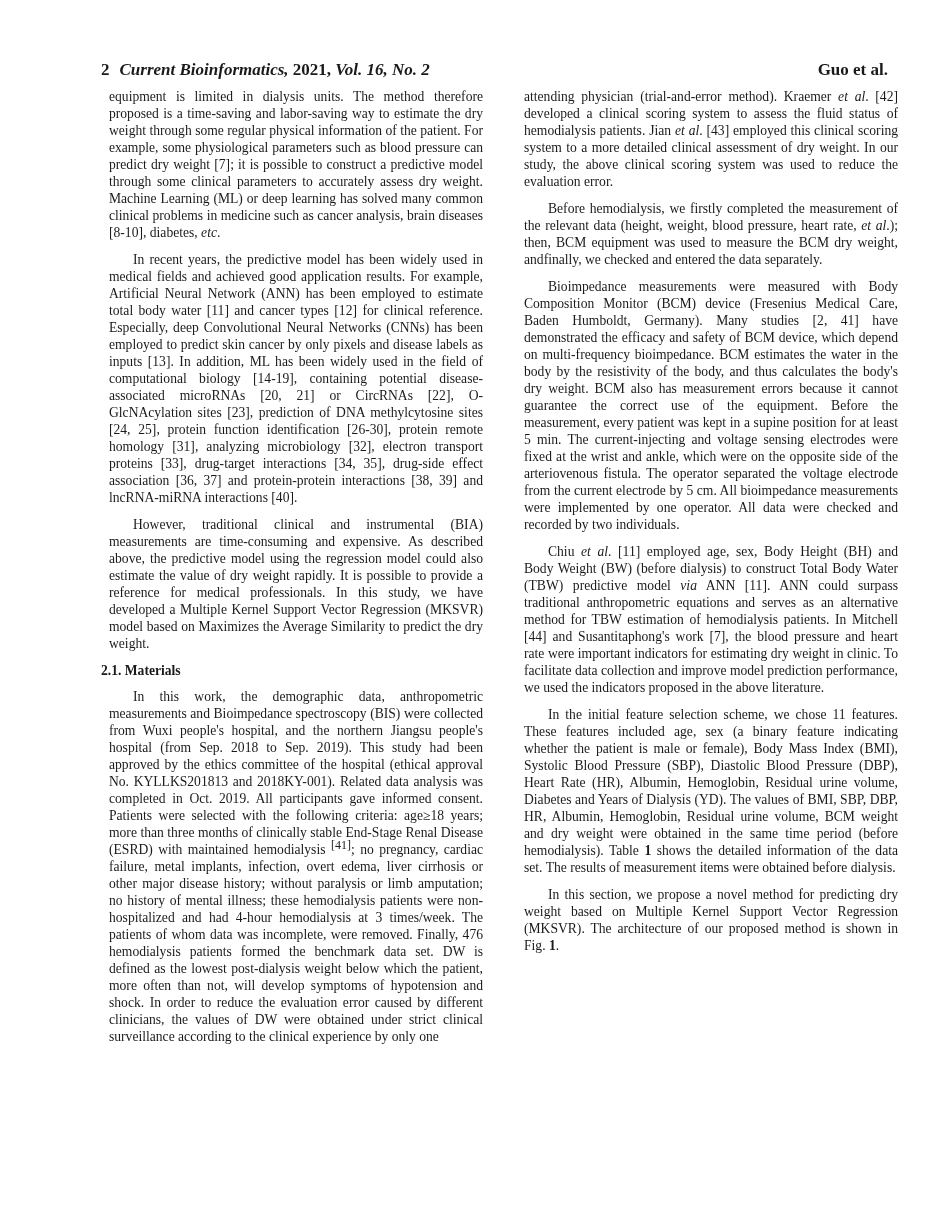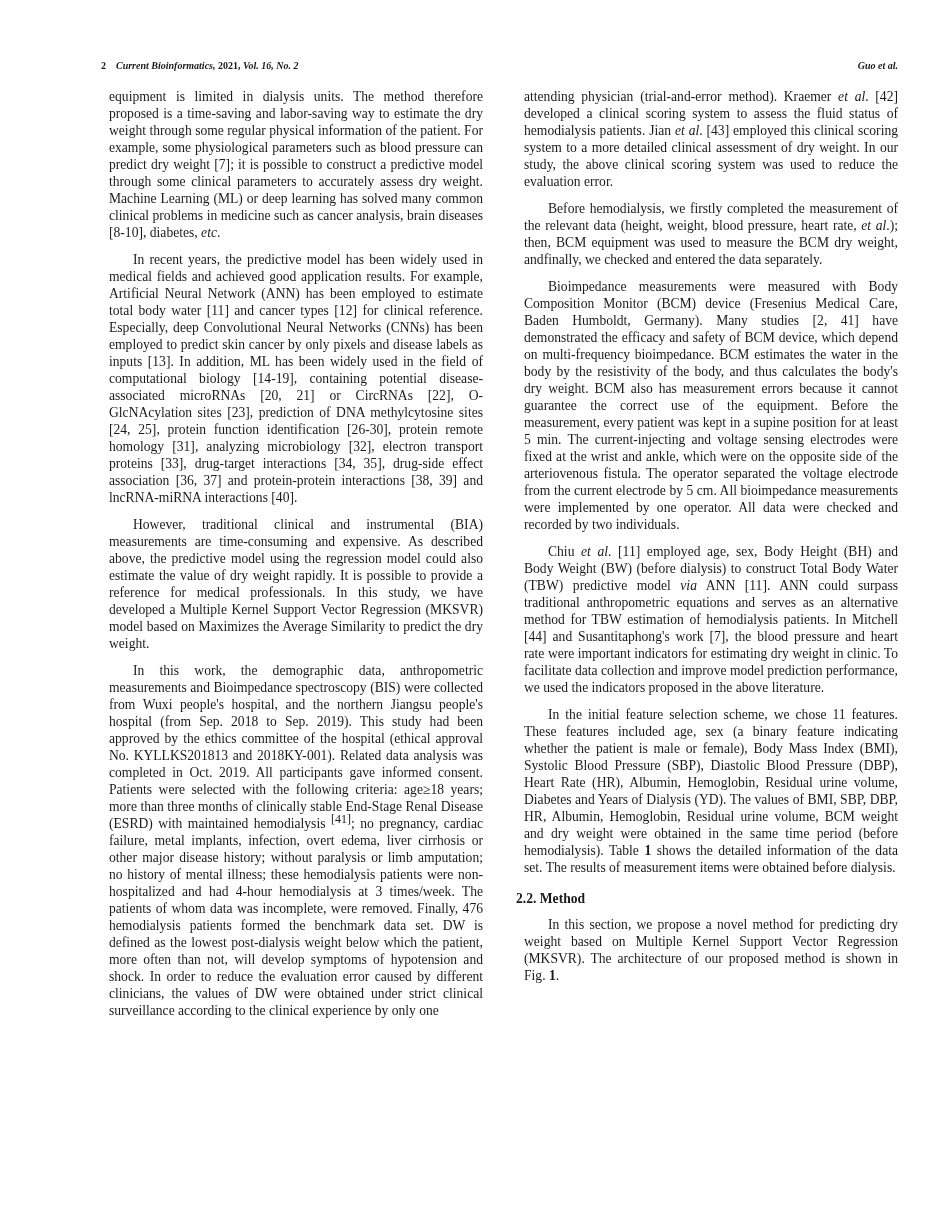--- a/index.html
+++ b/index.html
@@ -1,22 +1,22 @@
 <!DOCTYPE html>
 <html><head>
 <meta charset="utf-8">
 <style>
   html, body { margin: 0; padding: 0; background: #ffffff; }
   body { width: 952px; height: 1232px; position: relative; overflow: hidden;
          font-family: "Liberation Serif", serif; color: #1a1a1a; }
   .header { position: absolute; top: 60px; left: 101px; right: 54px; height: 16px;
-            font-size: 10px; font-weight: bold; }
+            font-size: 17px; font-weight: bold; }
   .header .left { position: absolute; left: 0; top: 0; }
   .header .left .pg { margin-right: 10px; }
-  .header .right { position: absolute; right: 0; top: 0; font-style: italic; }
+  .header .right { position: absolute; right: 10px; top: 0; }
   .col { position: absolute; top: 88px; width: 382px; font-size: 13.6px;
          line-height: 17px; text-align: justify; hyphens: none; }
   .col.left { left: 101px; }
   .col.right { left: 516px; }
   p { margin: 0 0 10px 8px; }
   p.indent { text-indent: 24px; }
   h2.sec { font-size: 13.6px; font-weight: bold; margin: 14px 0 9px 0; line-height: 17px; }
   h3.sub { font-size: 13.6px; font-weight: bold; margin: 0 0 9px 0; line-height: 17px; }
   .right h3.sub { margin-top: 14px; }
   i { font-style: italic; }
@@ -30,23 +30,23 @@
   <div class="left">
     <span class="pg">2</span><i>Current Bioinformatics,</i><span> 2021, </span><i>Vol. 16, No. 2</i>
   </div>
   <div class="right">Guo et al.</div>
 </div>
 
 <div class="col left">
     <p><span>equipment is limited in dialysis units. The method therefore proposed is a time-saving and labor-saving way to estimate the dry weight through some regular physical information of the patient. For example, some physiological parameters such as blood pressure can predict dry weight [7]; it is possible to construct a predictive model through some clinical parameters to accurately assess dry weight. Machine Learning (ML) or deep learning has solved many common clinical problems in medicine such as cancer analysis, brain diseases [8-10], diabetes, </span><i>etc</i><span>.</span></p>
     <p class="indent"><span>In recent years, the predictive model has been widely used in medical fields and achieved good application results. For example, Artificial Neural Network (ANN) has been employed to estimate total body water [11] and cancer types [12] for clinical reference. Especially, deep Convolutional Neural Networks (CNNs) has been employed to predict skin cancer by only pixels and disease labels as inputs [13]. In addition, ML has been widely used in the field of computational biology [14-19], containing potential disease-associated microRNAs [20, 21] or CircRNAs [22], O-GlcNAcylation sites [23], prediction of DNA methylcytosine sites [24, 25], protein function identification [26-30], protein remote homology [31], analyzing microbiology [32], electron transport proteins [33], drug-target interactions [34, 35], drug-side effect association [36, 37] and protein-protein interactions [38, 39] and lncRNA-miRNA interactions [40].</span></p>
     <p class="indent"><span>However, traditional clinical and instrumental (BIA) measurements are time-consuming and expensive. As described above, the predictive model using the regression model could also estimate the value of dry weight rapidly. It is possible to provide a reference for medical professionals. In this study, we have developed a Multiple Kernel Support Vector Regression (MKSVR) model based on Maximizes the Average Similarity to predict the dry weight.</span></p>
+    <h3 class="sub">2.1. Materials</h3>
     <p class="indent"><span>In this work, the demographic data, anthropometric measurements and Bioimpedance spectroscopy (BIS) were collected from Wuxi people's hospital, and the northern Jiangsu people's hospital (from Sep. 2018 to Sep. 2019). This study had been approved by the ethics committee of the hospital (ethical approval No. KYLLKS201813 and 2018KY-001). Related data analysis was completed in Oct. 2019. All participants gave informed consent. Patients were selected with the following criteria: age≥18 years; more than three months of clinically stable End-Stage Renal Disease (ESRD) with maintained hemodialysis </span><sup>[41]</sup><span>; no pregnancy, cardiac failure, metal implants, infection, overt edema, liver cirrhosis or other major disease history; without paralysis or limb amputation; no history of mental illness; these hemodialysis patients were non-hospitalized and had 4-hour hemodialysis at 3 times/week. The patients of whom data was incomplete, were removed. Finally, 476 hemodialysis patients formed the benchmark data set. DW is defined as the lowest post-dialysis weight below which the patient, more often than not, will develop symptoms of hypotension and shock. In order to reduce the evaluation error caused by different clinicians, the values of DW were obtained under strict clinical surveillance according to the clinical experience by only one</span></p>
   </div>
 <div class="col right">
     <p><span>attending physician (trial-and-error method). Kraemer </span><i>et al</i><span>. [42] developed a clinical scoring system to assess the fluid status of hemodialysis patients. Jian </span><i>et al</i><span>. [43] employed this clinical scoring system to a more detailed clinical assessment of dry weight. In our study, the above clinical scoring system was used to reduce the evaluation error.</span></p>
     <p class="indent"><span>Before hemodialysis, we firstly completed the measurement of the relevant data (height, weight, blood pressure, heart rate, </span><i>et al</i><span>.); then, BCM equipment was used to measure the BCM dry weight, andfinally, we checked and entered the data separately.</span></p>
     <p class="indent"><span>Bioimpedance measurements were measured with Body Composition Monitor (BCM) device (Fresenius Medical Care, Baden Humboldt, Germany). Many studies [2, 41] have demonstrated the efficacy and safety of BCM device, which depend on multi-frequency bioimpedance. BCM estimates the water in the body by the resistivity of the body, and thus calculates the body's dry weight. BCM also has measurement errors because it cannot guarantee the correct use of the equipment. Before the measurement, every patient was kept in a supine position for at least 5 min. The current-injecting and voltage sensing electrodes were fixed at the wrist and ankle, which were on the opposite side of the arteriovenous fistula. The operator separated the voltage electrode from the current electrode by 5 cm. All bioimpedance measurements were implemented by one operator. All data were checked and recorded by two individuals.</span></p>
     <p class="indent"><span>Chiu </span><i>et al</i><span>. [11] employed age, sex, Body Height (BH) and Body Weight (BW) (before dialysis) to construct Total Body Water (TBW) predictive model </span><i>via</i><span> ANN [11]. ANN could surpass traditional anthropometric equations and serves as an alternative method for TBW estimation of hemodialysis patients. In Mitchell [44] and Susantitaphong's work [7], the blood pressure and heart rate were important indicators for estimating dry weight in clinic. To facilitate data collection and improve model prediction performance, we used the indicators proposed in the above literature.</span></p>
     <p class="indent"><span>In the initial feature selection scheme, we chose 11 features. These features included age, sex (a binary feature indicating whether the patient is male or female), Body Mass Index (BMI), Systolic Blood Pressure (SBP), Diastolic Blood Pressure (DBP), Heart Rate (HR), Albumin, Hemoglobin, Residual urine volume, Diabetes and Years of Dialysis (YD). The values of BMI, SBP, DBP, HR, Albumin, Hemoglobin, Residual urine volume, BCM weight and dry weight were obtained in the same time period (before hemodialysis). Table </span><b>1</b><span> shows the detailed information of the data set. The results of measurement items were obtained before dialysis.</span></p>
-    <h3 class="sub">2.2. Method</h3>
     <p class="indent"><span>In this section, we propose a novel method for predicting dry weight based on Multiple Kernel Support Vector Regression (MKSVR). The architecture of our proposed method is shown in Fig. </span><b>1</b><span>.</span></p>
   </div>
 
 </body></html>

